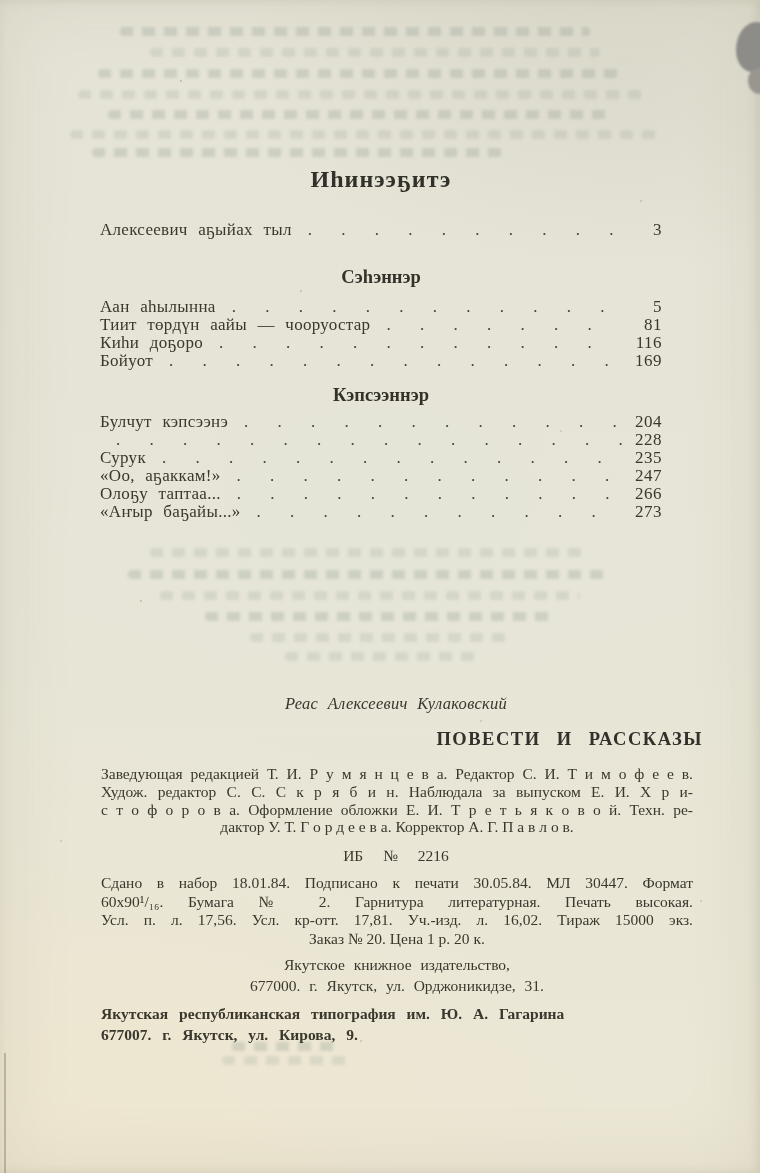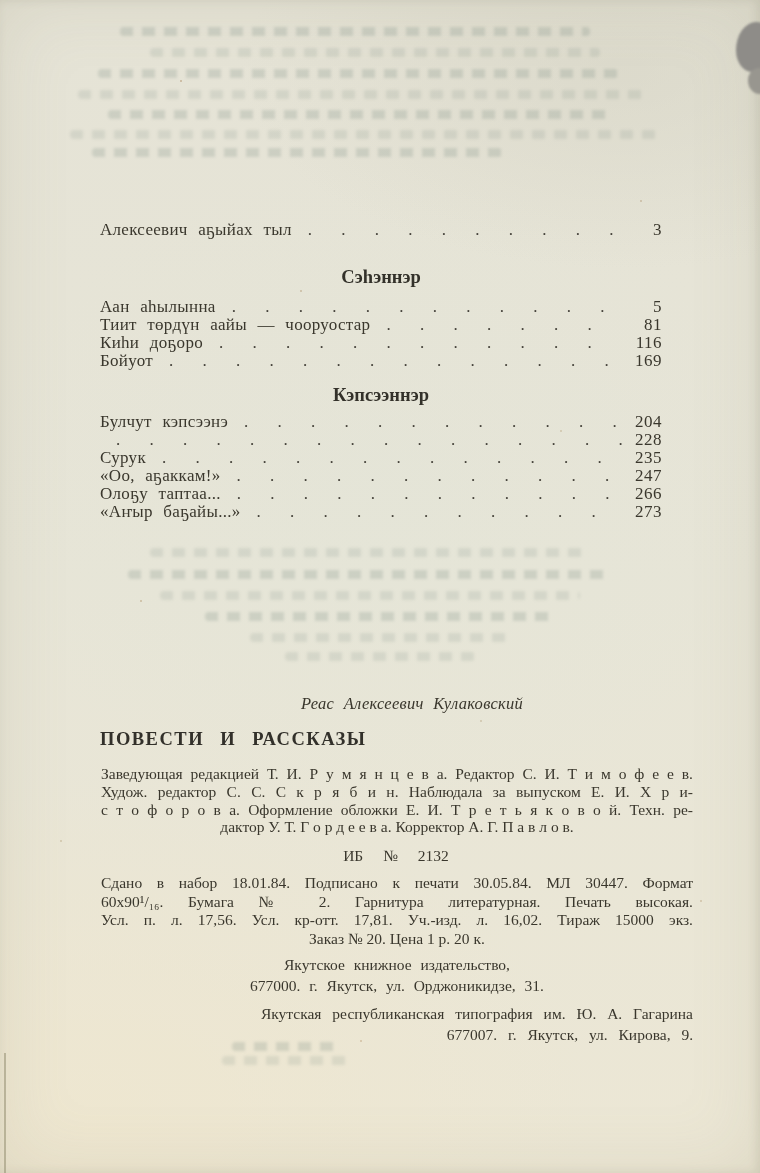--- a/index.html
+++ b/index.html
@@ -34,39 +34,39 @@
     word-spacing:25px; margin:0 4px 0 16px; color:#45423a;
   }
   .pagenum { min-width:36px; text-align:right; letter-spacing:0.5px; }
   .sec-header {
     left:100px; width:562px; text-align:center;
     font-weight:bold; font-size:18.5px; color:#33312a;
   }
 
   
   .author {
-    left:116px; top:694px; width:592px; text-align:center;
+    left:100px; top:694px; width:592px; text-align:center;
     font-style:italic; font-size:16.5px; word-spacing:5px; letter-spacing:0.3px;
   }
   .book-title {
-    left:100px; top:729px; width:592px; text-align:left;
+    left:111px; top:729px; width:592px; text-align:right;
     font-weight:bold; font-size:18.5px; letter-spacing:1.5px; word-spacing:10px;
     color:#32302a;
   }
   .textblock { left:101px; width:592px; font-size:15.5px; line-height:17.8px; }
   .editorial { top:765px; }
   .imprint   { top:874px; line-height:18.6px; }
   .jl2 { text-align:justify; text-align-last:justify; }
   .cl { text-align:center; }
   .ib-line {
     left:100px; top:847px; width:592px; text-align:center;
     font-size:15.5px; word-spacing:16px;
   }
   .publisher { top:954px; text-align:center; line-height:21px; word-spacing:5px; }
-  .printer   { top:1003px; text-align:right; line-height:21px; word-spacing:7px; }
+  .printer   { top:1003px; text-align:left; line-height:21px; word-spacing:7px;font-weight:bold; }
 
   
   .ghost {
     position:absolute; height:9px; border-radius:4px;
     filter:blur(1.7px); opacity:0.38;
     background:repeating-linear-gradient(90deg,
       rgba(118,136,126,0.60) 0 13px, rgba(118,136,126,0) 13px 22px);
   }
   .ghost.soft { opacity:0.26; }
   .scan-blob {
@@ -109,20 +109,21 @@
   <div class="ghost soft" style="left:250px; top:633px; width:260px;"></div>
   <div class="ghost soft" style="left:285px; top:652px; width:190px;"></div>
 
   <div class="ghost" style="left:232px; top:1042px; width:110px;"></div>
   <div class="ghost soft" style="left:222px; top:1056px; width:130px;"></div>
 
   <div class="scan-blob"></div>
   <div class="edge-line-left"></div>
   <div class="fleck" style="left:180px; top:80px;"></div>
 
+  <div class="abs toc-title">Иһинээҕитэ</div>
 
   <div class="abs toc-block" style="top:221px;">
     <div class="toc-row">
       <span class="toc-label">Алексеевич аҕыйах тыл</span>
       <span class="leader">. . . . . . . . . . . . . . . . . . . . . . . . . . . . . . </span>
       <span class="pagenum">3</span>
     </div>
   </div>
 
   <div class="abs sec-header" style="top:267px;">Сэһэннэр</div>
@@ -187,21 +188,21 @@
   <div class="abs author">Реас Алексеевич Кулаковский</div>
   <div class="abs book-title">ПОВЕСТИ И РАССКАЗЫ</div>
 
   <div class="abs textblock editorial">
     <div class="jl2">Заведующая редакцией Т. И. Р у м я н ц е в а. Редактор С. И. Т и м о ф е е в.</div>
     <div class="jl2">Худож. редактор С. С. С к р я б и н. Наблюдала за выпуском Е. И. Х р и-</div>
     <div class="jl2">с т о ф о р о в а. Оформление обложки Е. И. Т р е т ь я к о в о й. Техн. ре-</div>
     <div class="cl">дактор У. Т. Г о р д е е в а. Корректор А. Г. П а в л о в.</div>
   </div>
 
-  <div class="abs ib-line">ИБ № 2132</div>
+  <div class="abs ib-line">ИБ № 2216</div>
 
   <div class="abs textblock imprint">
     <div class="jl2">Сдано в набор 18.01.84. Подписано к печати 30.05.84. МЛ 30447. Формат</div>
     <div class="jl2">60х90¹/₁₆. Бумага № 2. Гарнитура литературная. Печать высокая.</div>
     <div class="jl2">Усл. п. л. 17,56. Усл. кр-отт. 17,81. Уч.-изд. л. 16,02. Тираж 15000 экз.</div>
     <div class="cl">Заказ № 20. Цена 1 р. 20 к.</div>
   </div>
 
   <div class="abs textblock publisher">
     <div>Якутское книжное издательство,</div>

